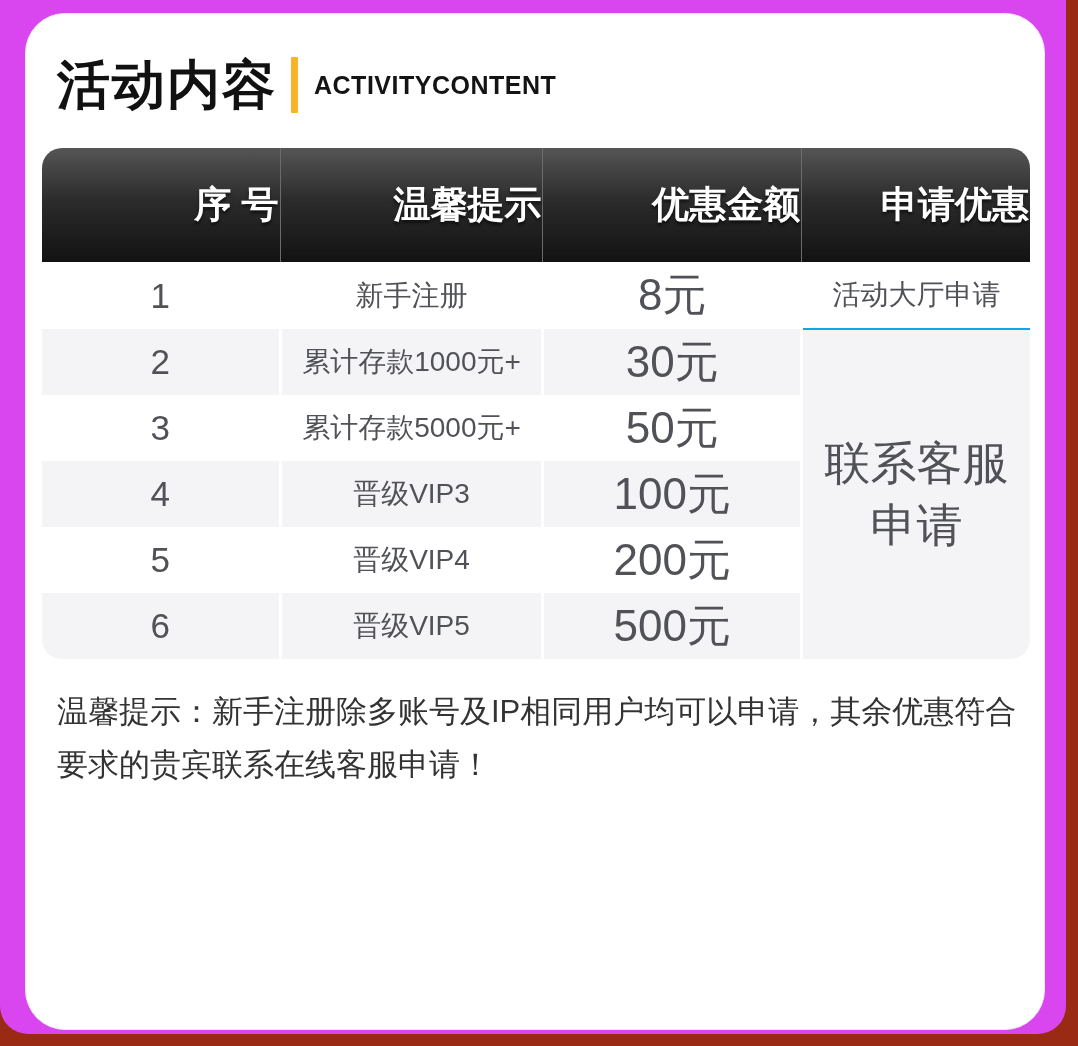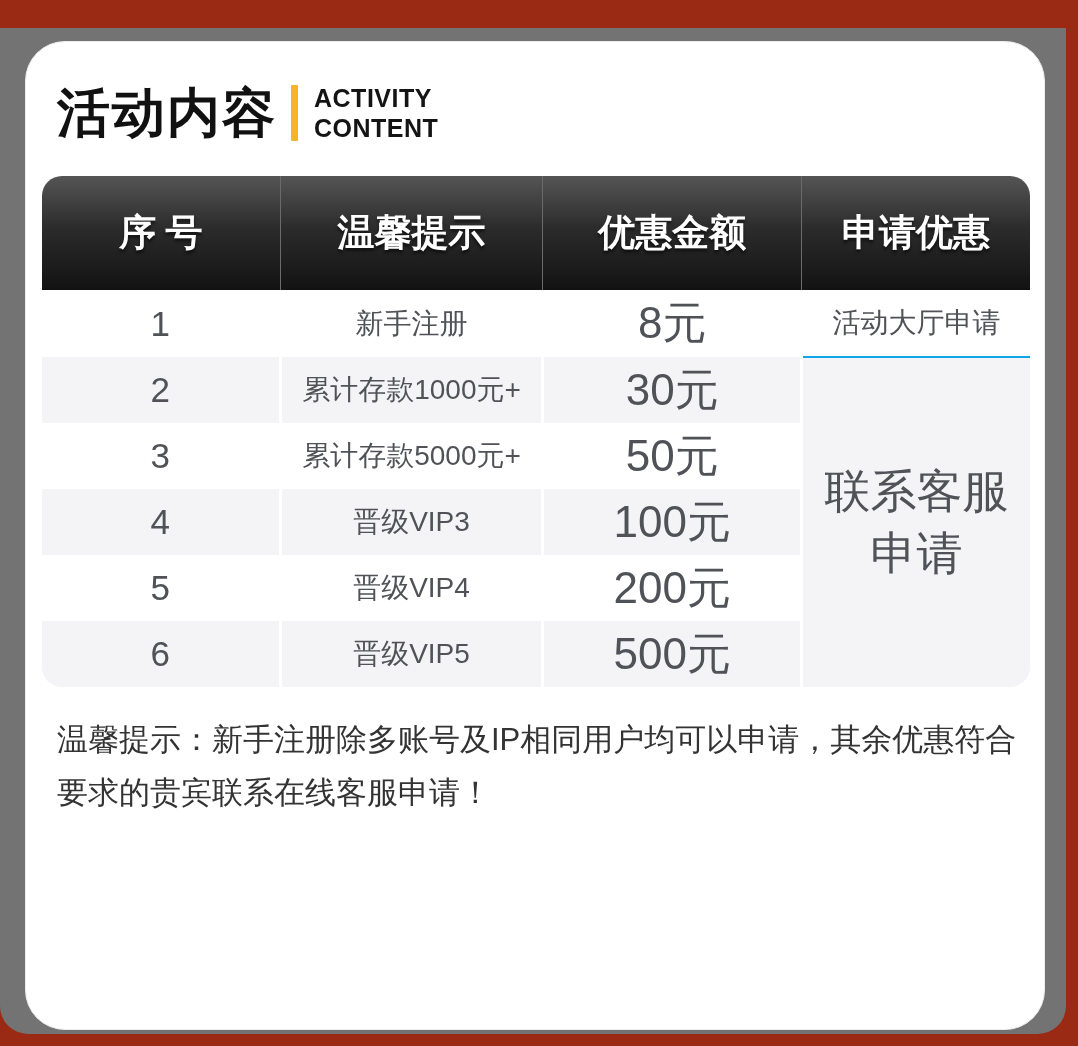--- a/index.html
+++ b/index.html
@@ -3,23 +3,22 @@
 <meta charset="utf-8">
 <style>
   html,body{margin:0;padding:0;}
   body{
     width:1078px;height:1046px;position:relative;overflow:hidden;
     background:#9b2a15;
     font-family:"Liberation Sans","DejaVu Sans",sans-serif;
   }
   .panel{
     position:absolute;left:0;top:0;right:12px;bottom:12px;
-    background:#737373;
+    background:#d946ef;
     border-radius:0 0 28px 28px;
-    margin-top:28px;
   }
   .card{
     position:absolute;left:25px;top:13px;right:21px;bottom:4px;
     background:#ffffff;
     border:1px solid #ececec;
     border-radius:40px;
     box-sizing:border-box;
     padding:38px 14px 0 16px;
   }
   
@@ -28,21 +27,21 @@
   }
   .title-cn{
     font-size:53px;font-weight:900;color:#111111;letter-spacing:2px;
     line-height:66px;white-space:nowrap;
   }
   .accent-bar{
     width:7px;height:56px;background:#f8b326;margin:0 16px 0 14px;border-radius:1px;
     flex:0 0 auto;
   }
   .title-en{
-    display:flex;flex-direction:column;justify-content:center;
+    display:flex;flex-direction:row;justify-content:center;
     font-size:25px;font-weight:800;color:#141414;line-height:30px;letter-spacing:0.5px;
   }
   
   .promo-box{
     margin-top:22px;
     border:2px dashed #d4d4d4;border-radius:12px;
     background:#fefefe;
     padding:5px 18px 7px 20px;
     box-sizing:border-box;
   }
@@ -56,21 +55,21 @@
     border-radius:20px;overflow:hidden;
   }
   table.offer-table{
     width:100%;border-collapse:collapse;table-layout:fixed;
   }
   .offer-table thead th{
     height:112px;
     background:linear-gradient(to bottom,#555555 0%,#2c2c2c 45%,#121212 100%);
     color:#ffffff;font-size:37px;font-weight:bold;
     text-shadow:0 3px 3px rgba(0,0,0,0.55);
-    text-align:center;vertical-align:middle;font-family:Liberation Serif, serif;
+    text-align:right;vertical-align:middle;
   }
   .offer-table thead th + th{border-left:1px solid #6b6b6b;}
   .offer-table tbody td{
     height:66px;text-align:center;vertical-align:middle;
     font-size:28px;color:#505257;padding:0;
   }
   .offer-table tbody td.num{font-size:35px;}
   .offer-table tbody td.amount{font-size:44px;}
   .offer-table tbody tr.alt td{background:#f4f4f6;}
   .offer-table tbody td + td{border-left:3px solid #ffffff;}

